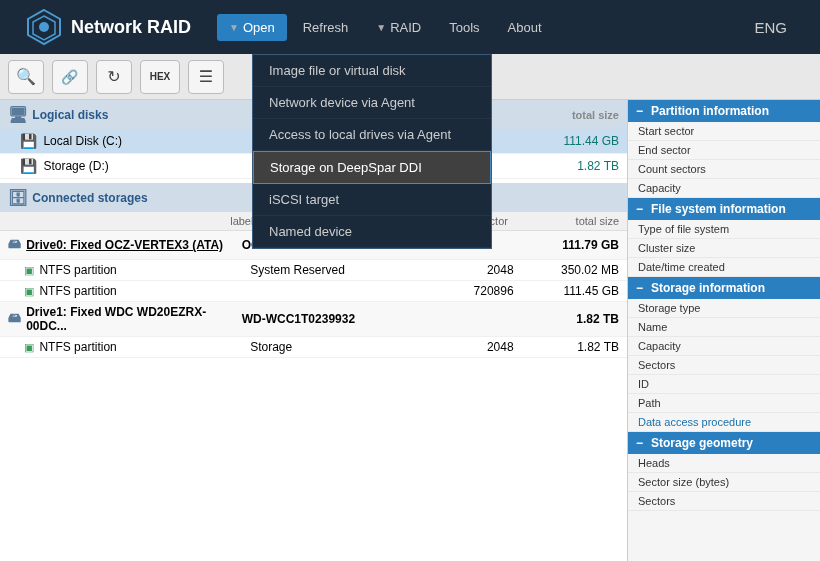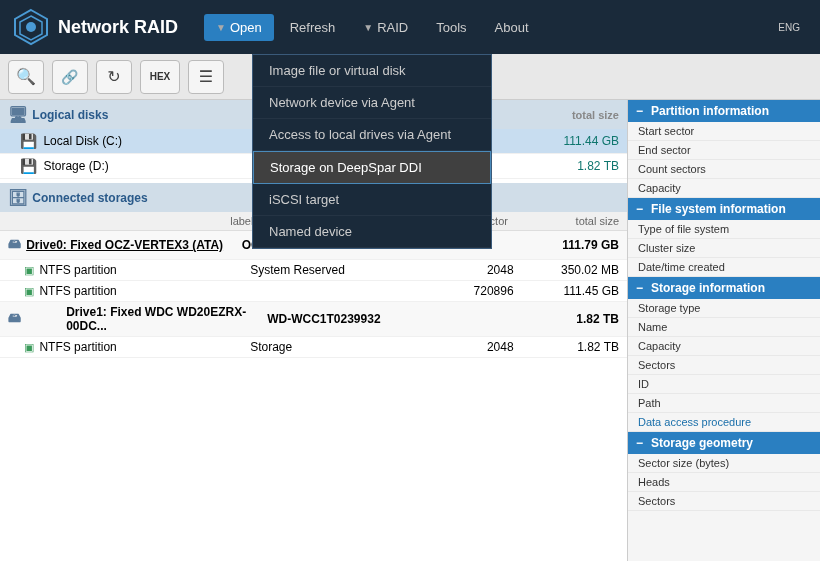--- a/index.html
+++ b/index.html
@@ -11,21 +11,21 @@
       height: 561px;
       overflow: hidden;
     }
 
     
     .navbar {
       background: #1a2a3a;
       height: 54px;
       display: flex;
       align-items: center;
-      padding: 0 12px;
+      padding: 0 25px;
       gap: 4px;
     }
     .navbar-logo {
       display: flex;
       align-items: center;
       gap: 8px;
       color: white;
       font-size: 18px;
       font-weight: bold;
       margin-right: 8px;
@@ -43,21 +43,21 @@
       border-radius: 3px;
       display: flex;
       align-items: center;
       gap: 4px;
       position: relative;
     }
     .nav-item.active { background: #2a7fc1; color: white; }
     .nav-lang {
       margin-left: auto;
       color: #ccc;
-      font-size: 10px;
+      font-size: 15px;
       padding: 6px 8px;
     }
 
     
     .toolbar {
       background: #e8e8e8;
       height: 46px;
       border-bottom: 1px solid #ccc;
       display: flex;
       align-items: center;
@@ -308,21 +308,21 @@
     <div class="storage-row partition">
       <span class="partition-icon">▣</span>
       <div class="col-name" style="flex:2;">NTFS partition</div>
       <div class="col-label"></div>
       <div class="col-sector">720896</div>
       <div class="col-size">111.45 GB</div>
     </div>
 
     <div class="storage-row drive">
       <span class="drive-icon">🖴</span>
-      <div class="col-name" style="flex:2;margin-left:40px;">Drive1: Fixed WDC WD20EZRX-00DC...</div>
+      <div class="col-name" style="flex:2;">Drive1: Fixed WDC WD20EZRX-00DC...</div>
       <div class="col-label">WD-WCC1T0239932</div>
       <div class="col-sector"></div>
       <div class="col-size">1.82 TB</div>
     </div>
 
     <div class="storage-row partition">
       <span class="partition-icon">▣</span>
       <div class="col-name" style="flex:2;">NTFS partition</div>
       <div class="col-label">Storage</div>
       <div class="col-sector">2048</div>
@@ -387,24 +387,24 @@
     </div>
     <div class="info-item link">
       <span>Data access procedure</span>
     </div>
 
     <div class="info-section-header">
       <span class="minus">−</span>
       <span>Storage geometry</span>
     </div>
     <div class="info-item">
+      <span>Heads</span>
+    </div>
+    <div class="info-item">
       <span>Sector size (bytes)</span>
-    </div>
-    <div class="info-item">
-      <span>Heads</span>
     </div>
     <div class="info-item">
       <span>Sectors</span>
     </div>
   </div>
 </div>
 
 <div class="dropdown-overlay">
   <div class="dropdown-menu">
     <div class="dropdown-item">

